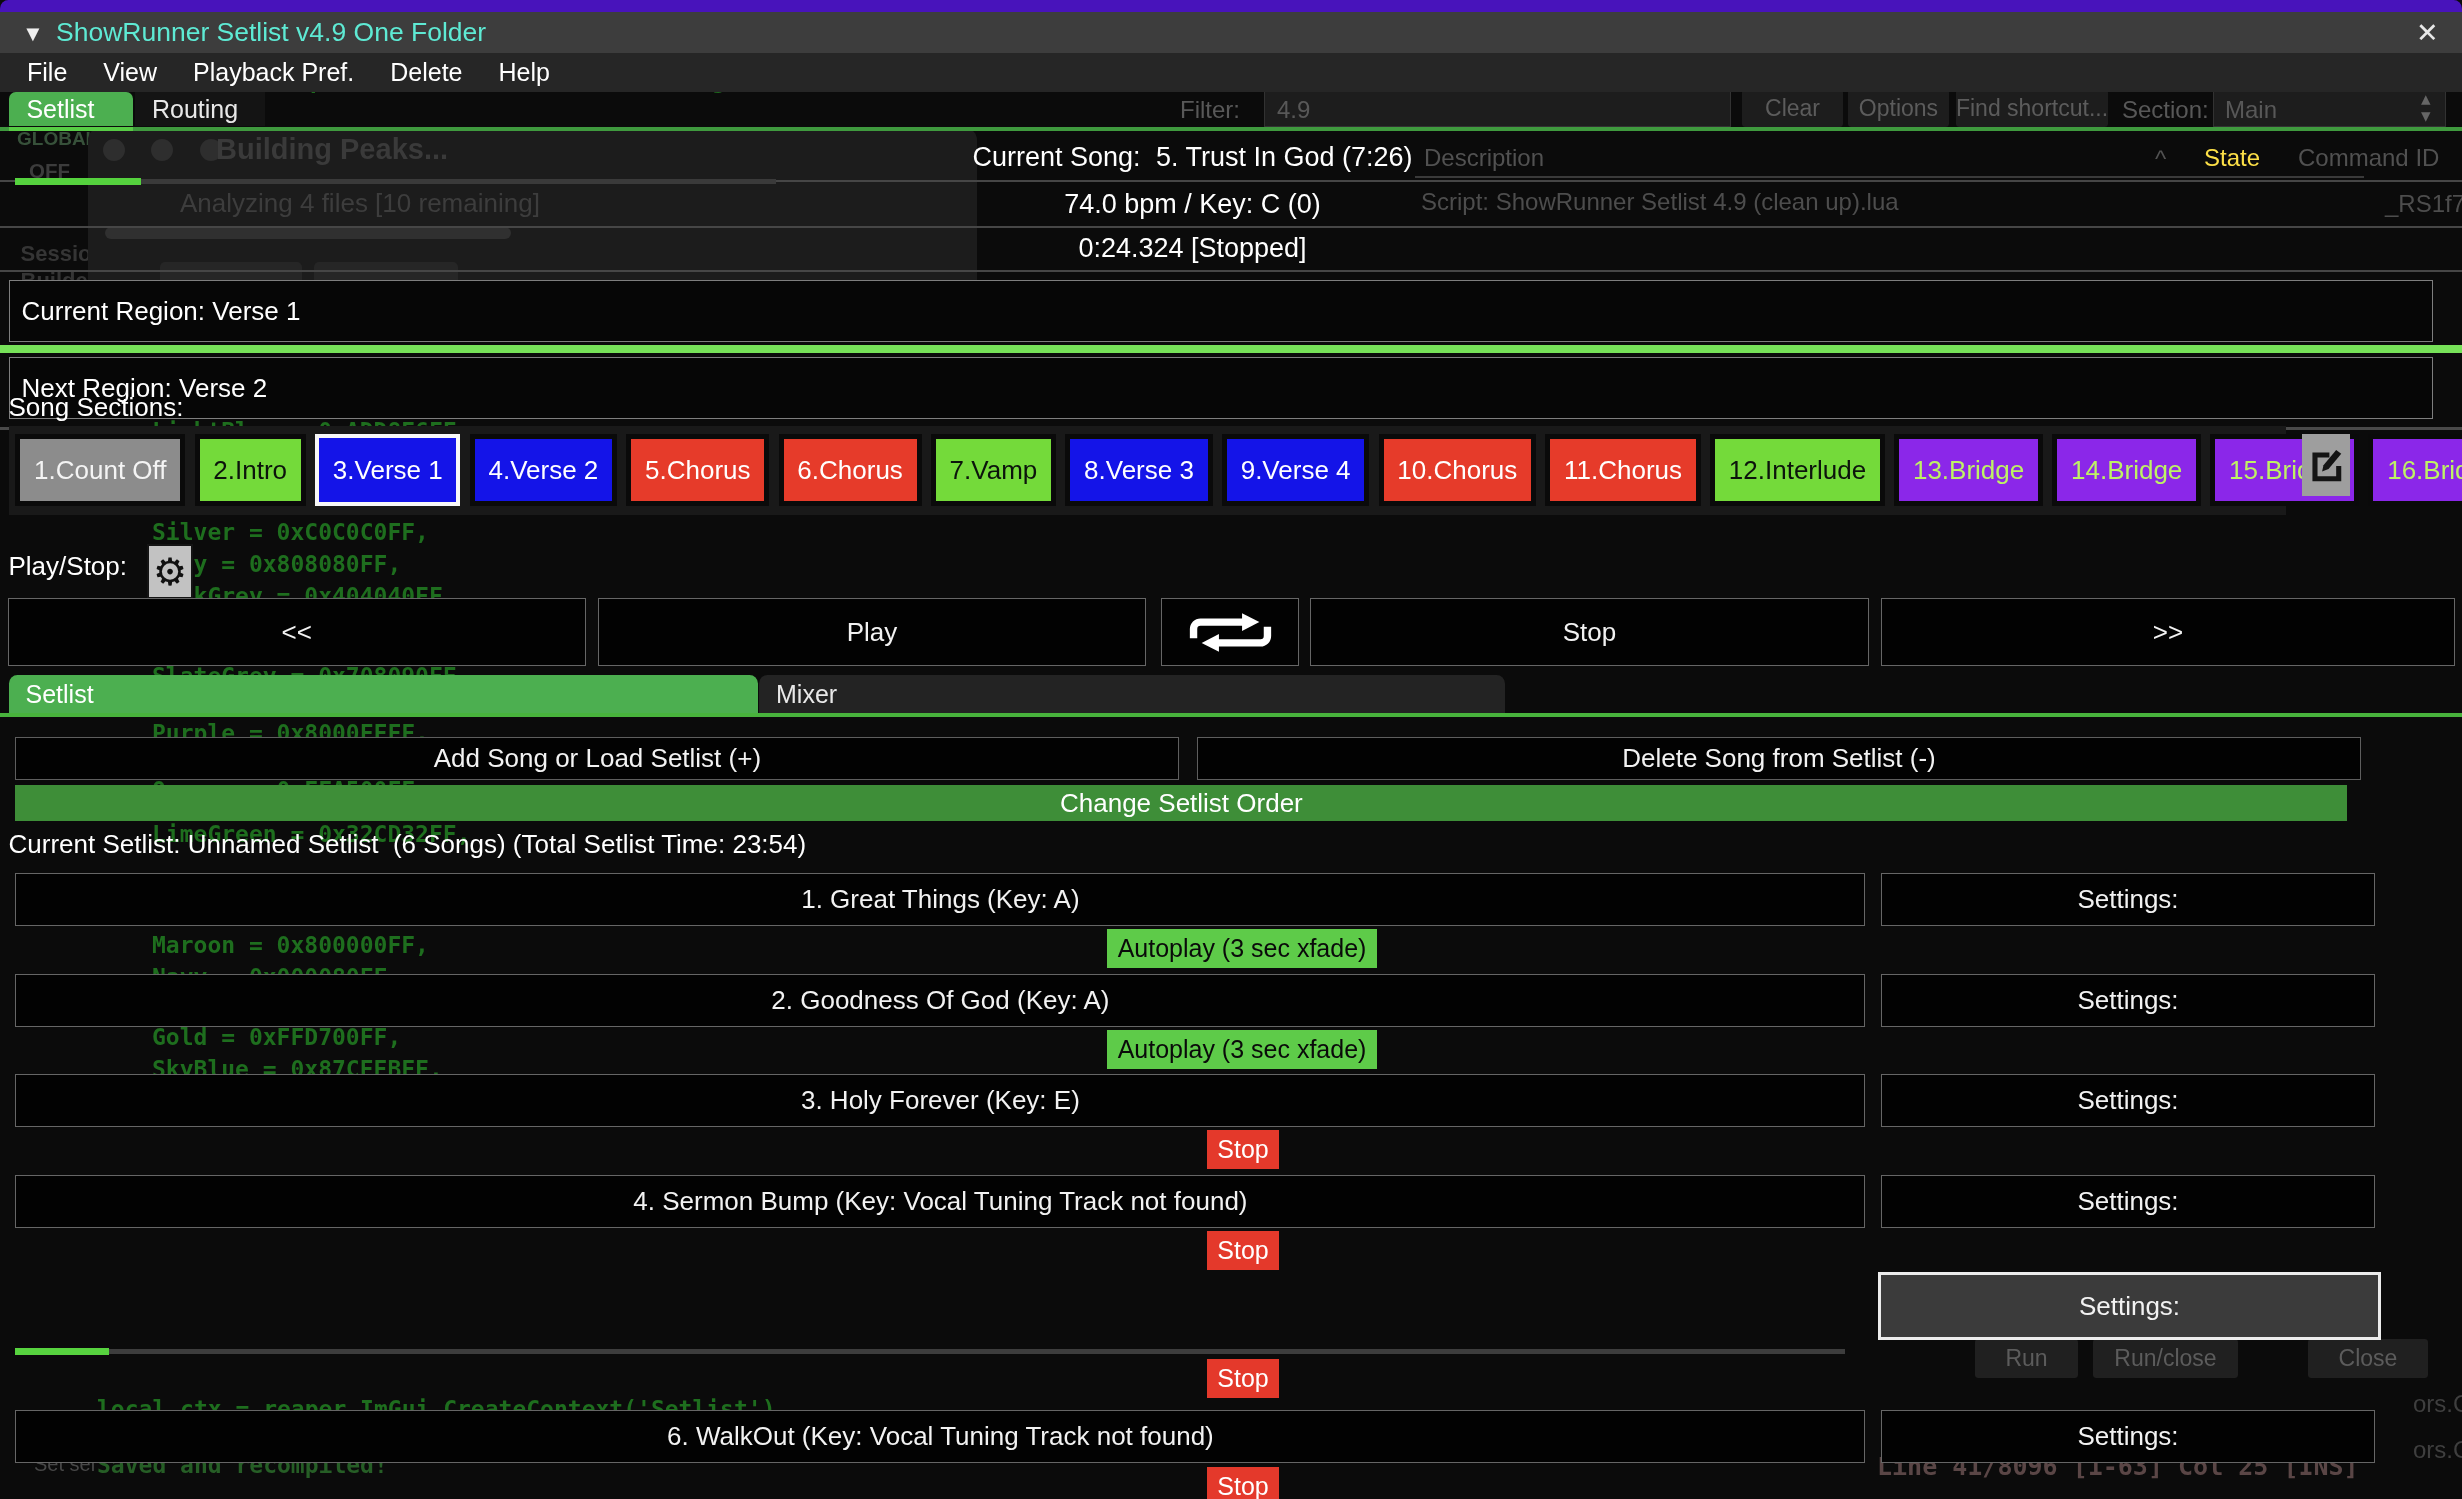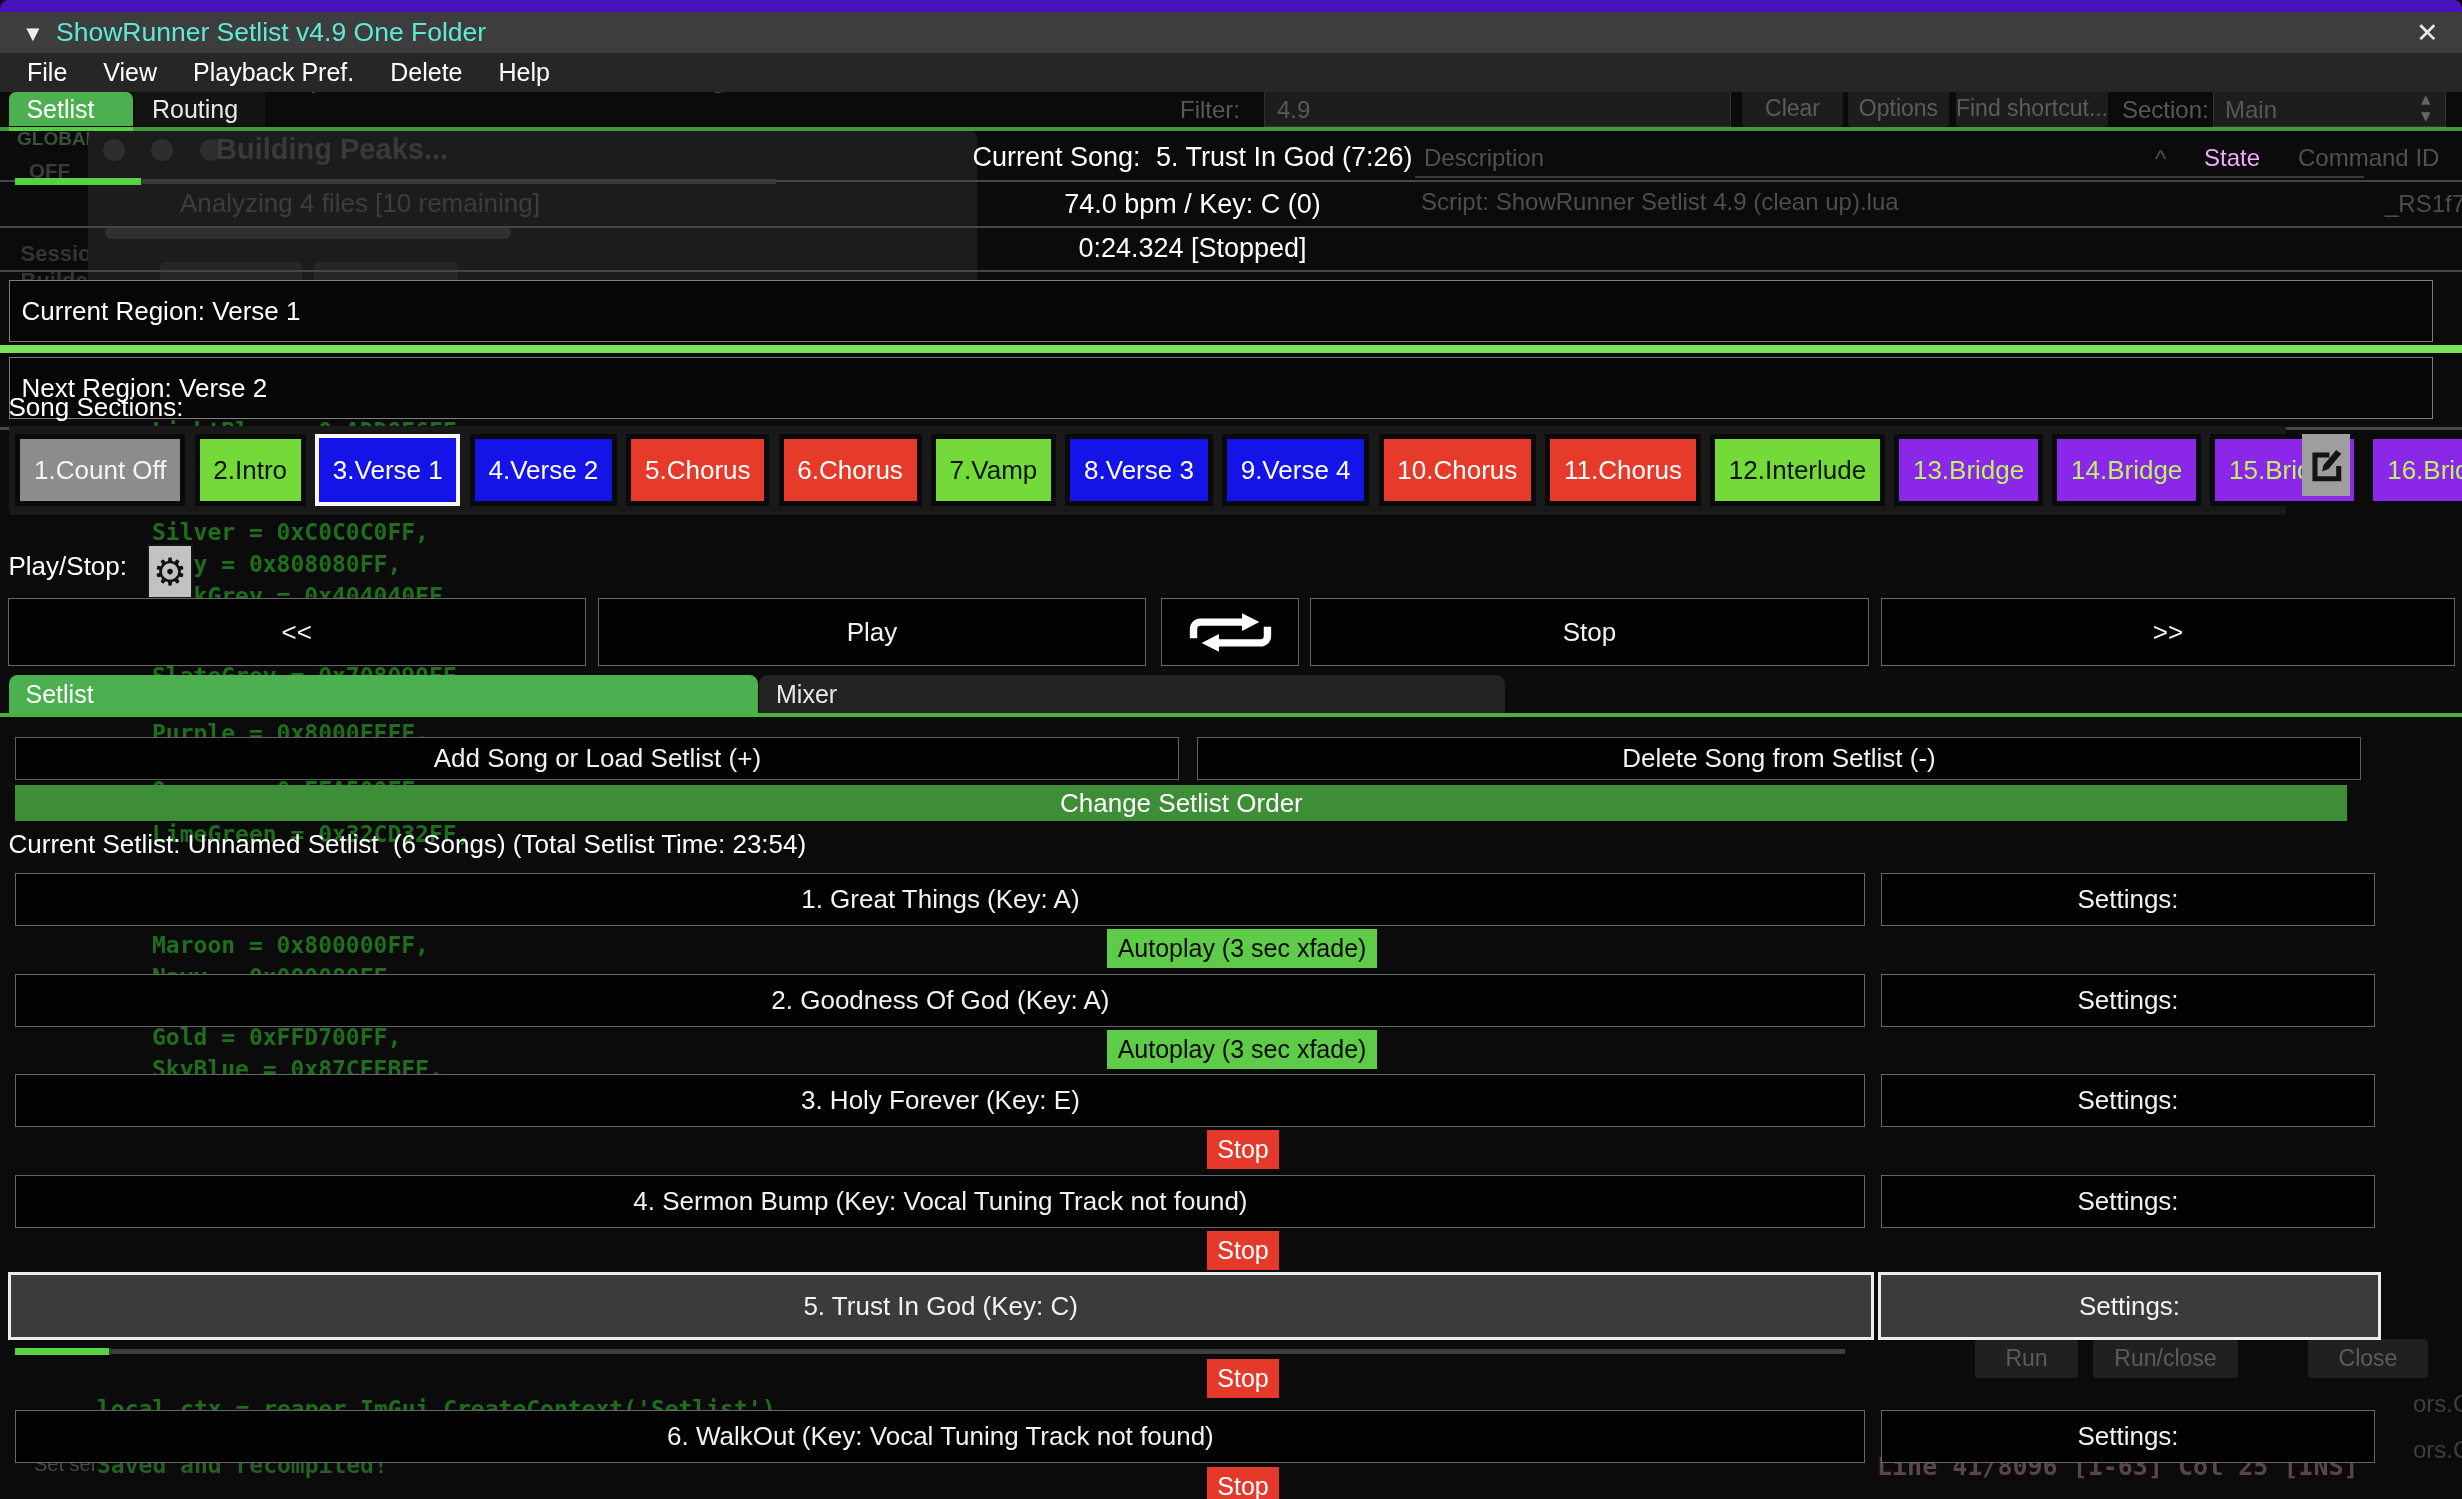--- a/index.html
+++ b/index.html
@@ -67,21 +67,21 @@
     <div class="a bgbtn" style="left:1848px;top:89px;width:101px;height:38px;">Options</div>
     <div class="a bgbtn" style="left:1956px;top:89px;width:152px;height:38px;">Find shortcut...</div>
     <span class="a txt bgt" style="left:2122px;top:96px;">Section:</span>
     <div class="a bgbox" style="left:2213px;top:89px;width:233px;height:38px;"></div>
     <span class="a txt bgt" style="left:2225px;top:96px;">Main</span>
     <span class="a txt" style="left:2421px;top:87px;font-size:19px;color:#666;">▴</span>
     <span class="a txt" style="left:2421px;top:104px;font-size:19px;color:#666;">▾</span>
 
     <span class="a txt bgt" style="left:1424px;top:144px;color:#515151;">Description</span>
     <span class="a txt bgt" style="left:2155px;top:145px;color:#515151;">^</span>
-    <span class="a txt bgt" style="left:2204px;top:144px;color:#f0abfc;">State</span>
+    <span class="a txt bgt" style="left:2204px;top:144px;color:#fde047;">State</span>
     <span class="a txt bgt" style="left:2298px;top:144px;color:#515151;">Command ID</span>
     <div class="a" style="left:1415px;top:176px;width:949px;height:1.7px;background:#3a3a3a;"></div>
     <span class="a txt bgt" style="left:1421px;top:188px;color:#4d4d4d;">Script: ShowRunner Setlist 4.9 (clean up).lua</span>
     <span class="a txt bgt" style="left:2385px;top:190px;color:#4d4d4d;">_RS1f700bf0bd</span>
 
     <div class="a bgbtn" style="left:1975px;top:1339px;width:103px;height:39px;background:#202020;">Run</div>
     <div class="a bgbtn" style="left:2093px;top:1339px;width:145px;height:39px;background:#202020;">Run/close</div>
     <div class="a bgbtn" style="left:2308px;top:1339px;width:120px;height:39px;background:#202020;">Close</div>
 
     <span class="a code" style="left:98px;top:34px;">dofile(reaper.GetResourcePath() ..</span>
@@ -297,23 +297,20 @@
   <div class="a cbtn" style="left:15.4px;top:1175px;width:1850px;height:53px;">
     <span class="txt">4. Sermon Bump (Key: Vocal Tuning Track not found)</span>
   </div>
   <div class="a cbtn" style="left:1881px;top:1175px;width:494px;height:53px;">
     <span class="txt">Settings:</span>
   </div>
   <div class="a badge stopb" style="left:1207px;top:1231px;width:72px;height:39px;">
     <span class="txt">Stop</span>
   </div>
 
-  <div class="a cbtn" style="left:7.7px;top:1272px;width:1866px;height:68px;background:#3b3b3b;border:3.4px solid #ececec;">
-    <span class="txt">5. Trust In God (Key: C)</span>
-  </div>
   <div class="a cbtn" style="left:1878px;top:1272px;width:503px;height:68px;background:#3b3b3b;border:3.4px solid #ececec;">
     <span class="txt">Settings:</span>
   </div>
   <div class="a" style="left:15.4px;top:1349px;width:1830px;height:5.1px;background:#3d3d3d;"></div>
   <div class="a" style="left:15.4px;top:1348px;width:94px;height:6.8px;background:#57d33f;"></div>
   <div class="a badge stopb" style="left:1207px;top:1359px;width:72px;height:39px;">
     <span class="txt">Stop</span>
   </div>
 
   <div class="a cbtn" style="left:15.4px;top:1410px;width:1850px;height:53px;">

